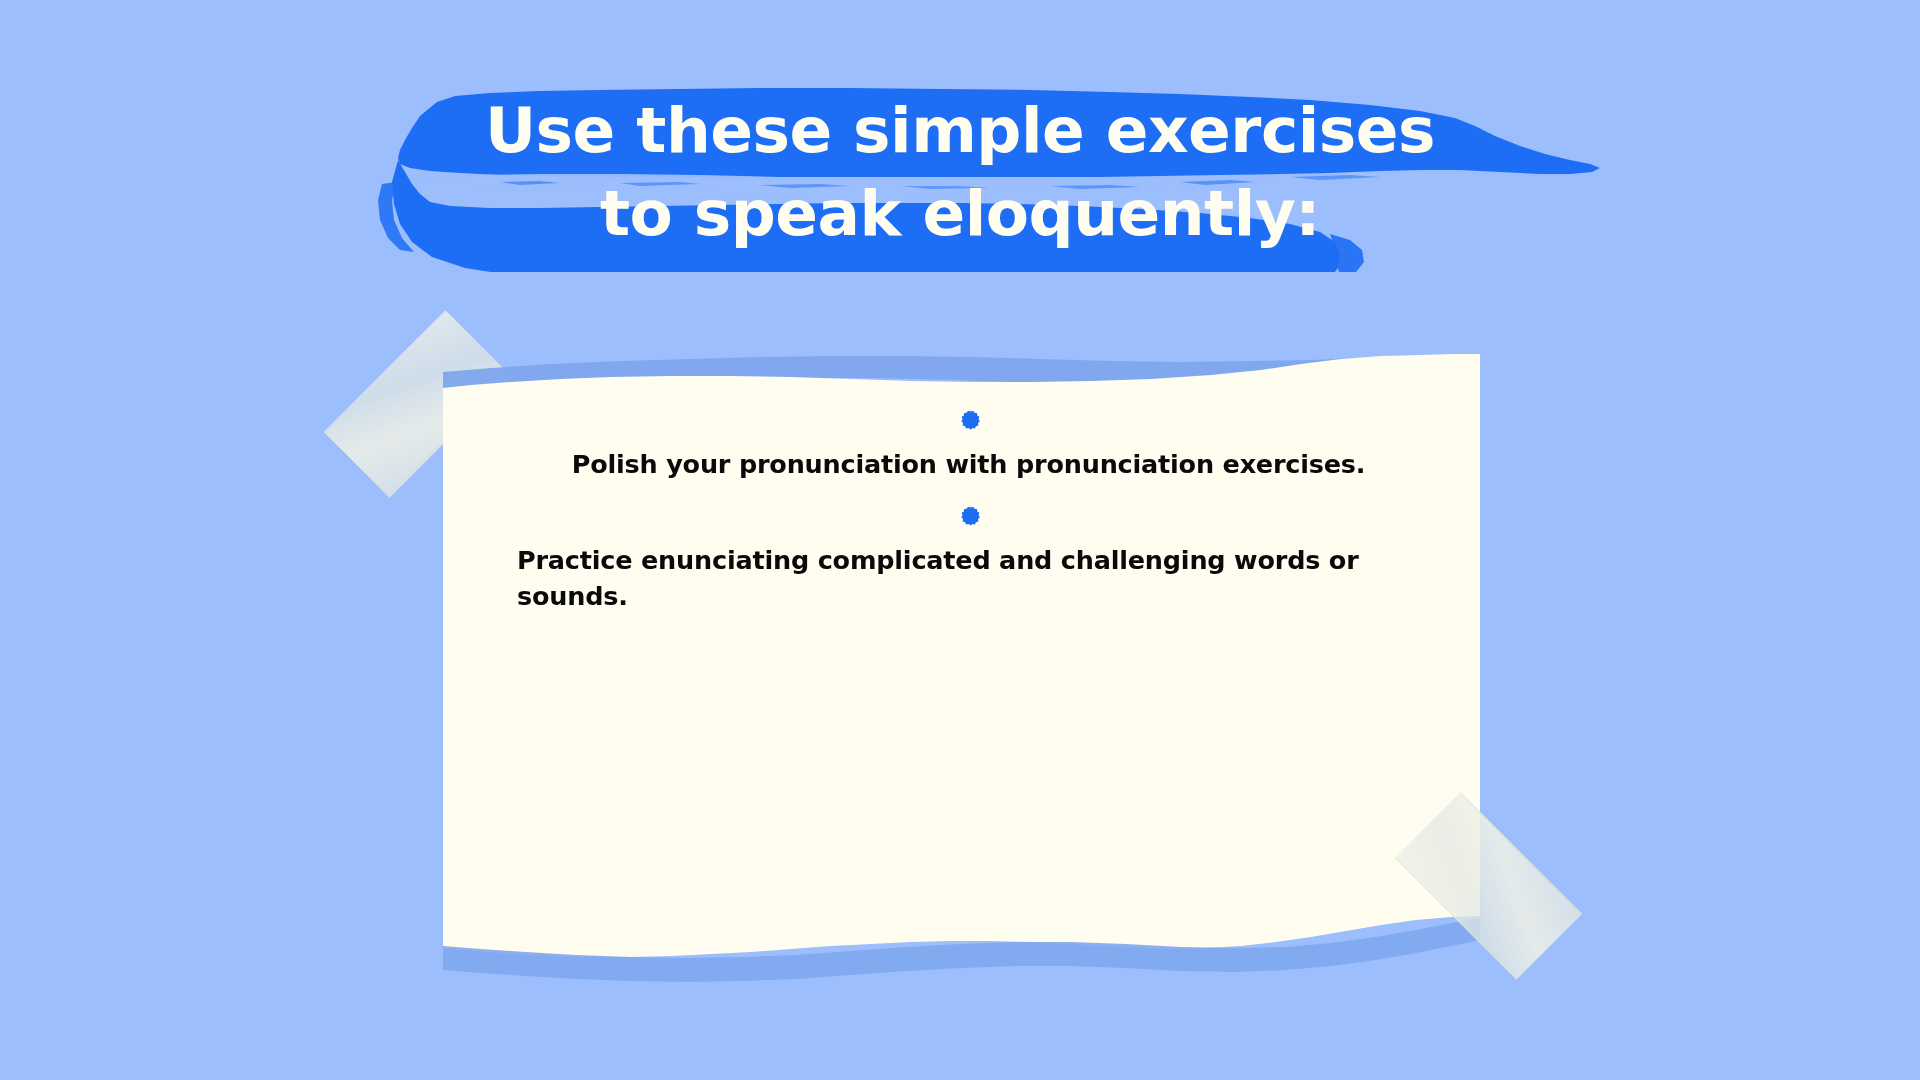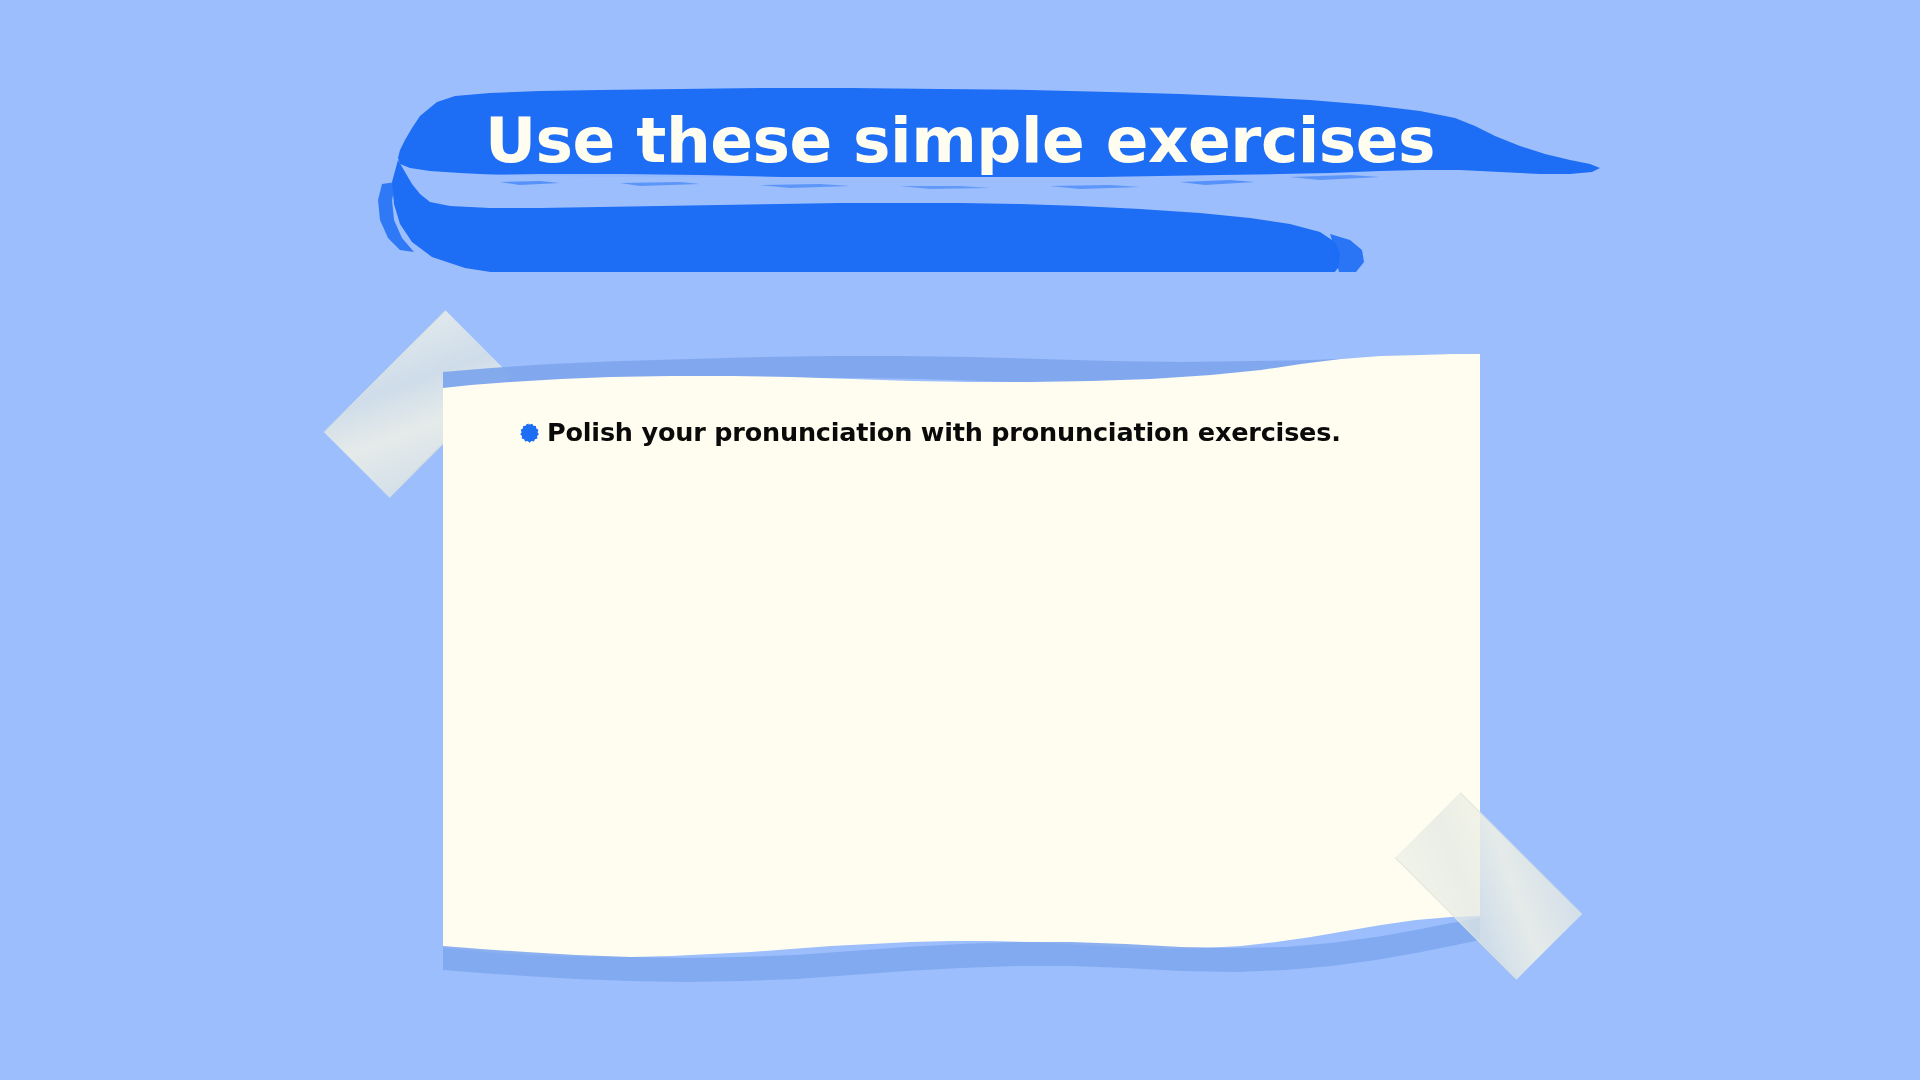--- a/index.html
+++ b/index.html
@@ -59,21 +59,21 @@
     font-family: "DejaVu Sans", sans-serif;
     font-weight: bold;
     font-size: 63px;
     line-height: 86px;
     letter-spacing: -0.5px;
     white-space: nowrap;
     text-align: center;
     position: relative;
   }
 
-  .title-line-1 { margin-top: 16px; }
+  .title-line-1 { margin-top: 6px; }
   .title-line-2 { margin-top: -3px; }
 
   
   .note-wrap {
     position: absolute;
     left: 443px;
     top: 330px;
     width: 1037px;
     height: 660px;
   }
@@ -98,23 +98,24 @@
   .bullet-list {
     list-style: none;
     display: flex;
     flex-direction: column;
     gap: 0;
   }
 
   .bullet-item {
     display: flex;
     align-items: center;
-    gap: 8px;
+    gap: 16px;
     padding: 0 0 0 14px;
     min-height: 48px;
+    flex-direction: column;
   }
 
   .bullet-item + .bullet-item { margin-top: 22px; }
 
   .bullet-marker {
     flex: 0 0 auto;
     width: 22px;
     height: 22px;
     position: relative;
     top: 1px;
@@ -200,20 +201,21 @@
 
       <path d="M396,100 L392,118 L394,138 L402,156 L414,170 L400,168 L388,156
                L380,138 L378,118 L382,102 Z" fill="#1D6DF5" opacity="0.85"></path>
 
       <path d="M1330,152 L1350,158 L1362,168 L1364,180 L1356,190 L1340,194
                L1336,178 L1334,164 Z" fill="#1D6DF5" opacity="0.9"></path>
     </svg>
 
     <div class="title-lines">
       <div class="title-line title-line-1">Use these simple exercises</div>
+      <div class="title-line title-line-2">to speak eloquently:</div>
     </div>
   </div>
 
   <div class="tape tape-tl"></div>
 
   <div class="note-wrap">
 
     <svg class="paper-svg" viewBox="0 0 1061 660" preserveAspectRatio="none">
 
       <path d="M12,42 L60,38 L120,34 L190,31 L260,29 L330,27 L400,26 L470,26
@@ -248,20 +250,30 @@
           <span class="bullet-marker">
             <svg viewBox="0 0 24 24" width="22" height="22">
               <path fill="#1D6DF5" d="M12 0.8l2.0 1.9 2.6-0.9 1.3 2.4 2.8 0.2 0.3 2.7 2.4 1.4-1.0 2.6
                 1.5 2.3-2.0 1.9 0.4 2.8-2.7 0.7-1.1 2.5-2.7-0.6-2.1 1.8-2.1-1.8-2.7 0.6-1.1-2.5
                 -2.7-0.7 0.4-2.8-2.0-1.9 1.5-2.3-1.0-2.6 2.4-1.4 0.3-2.7 2.8-0.2 1.3-2.4 2.6 0.9z"></path>
             </svg>
           </span>
           <span class="bullet-text">Polish your pronunciation with pronunciation exercises.</span>
         </li>
 
+        <li class="bullet-item">
+          <span class="bullet-marker">
+            <svg viewBox="0 0 24 24" width="22" height="22">
+              <path fill="#1D6DF5" d="M12 0.8l2.0 1.9 2.6-0.9 1.3 2.4 2.8 0.2 0.3 2.7 2.4 1.4-1.0 2.6
+                1.5 2.3-2.0 1.9 0.4 2.8-2.7 0.7-1.1 2.5-2.7-0.6-2.1 1.8-2.1-1.8-2.7 0.6-1.1-2.5
+                -2.7-0.7 0.4-2.8-2.0-1.9 1.5-2.3-1.0-2.6 2.4-1.4 0.3-2.7 2.8-0.2 1.3-2.4 2.6 0.9z"></path>
+            </svg>
+          </span>
+          <span class="bullet-text">Practice enunciating complicated and challenging words or sounds.</span>
+        </li>
 
 
 
 
 
       </ul>
     </div>
   </div>
 
   <div class="tape tape-br"></div>

